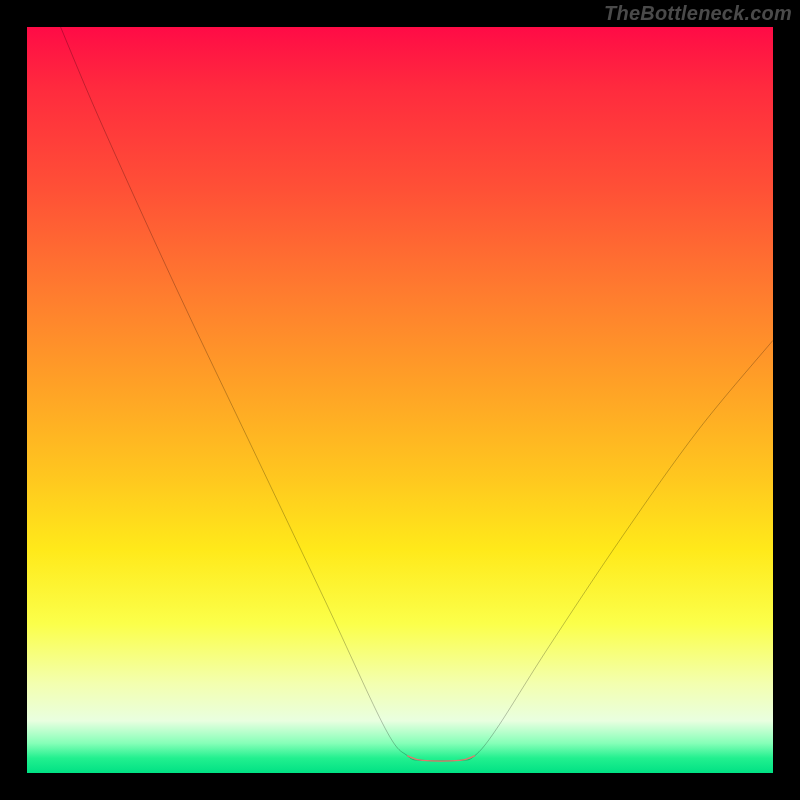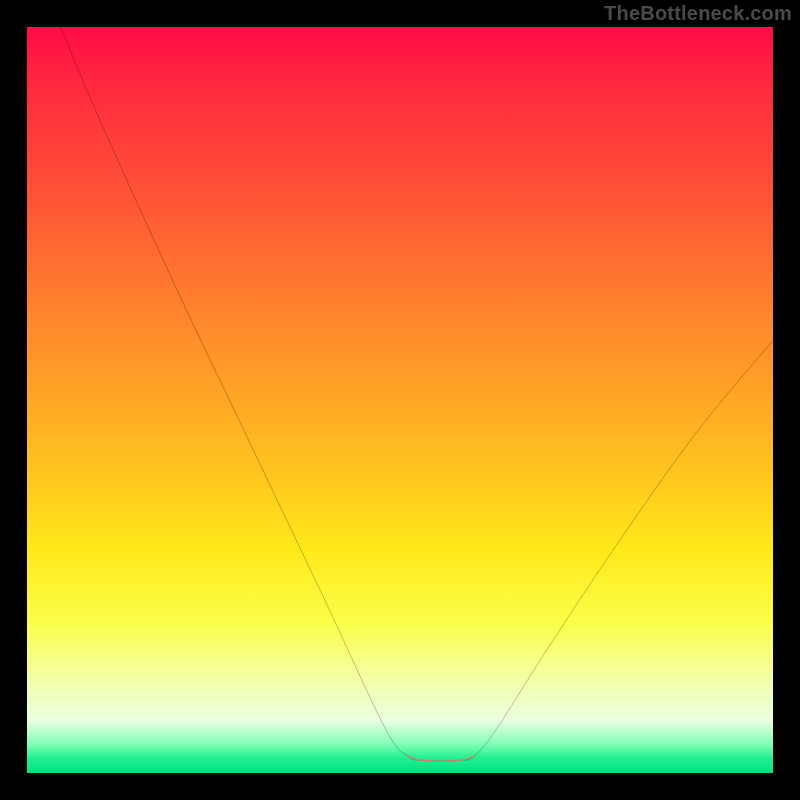--- a/index.html
+++ b/index.html
@@ -19,20 +19,21 @@
   }
   .watermark {
     position: absolute;
     top: 2px;
     right: 8px;
     color: #4a4a4a;
     font-size: 20px;
     font-weight: 600;
     letter-spacing: 0.2px;
     z-index: 10;
+    font-style: italic;
   }
   .plot-area {
     position: absolute;
     left: 27px;
     top: 27px;
     width: 746px;
     height: 746px;
     overflow: hidden;
   }
   .gradient {

